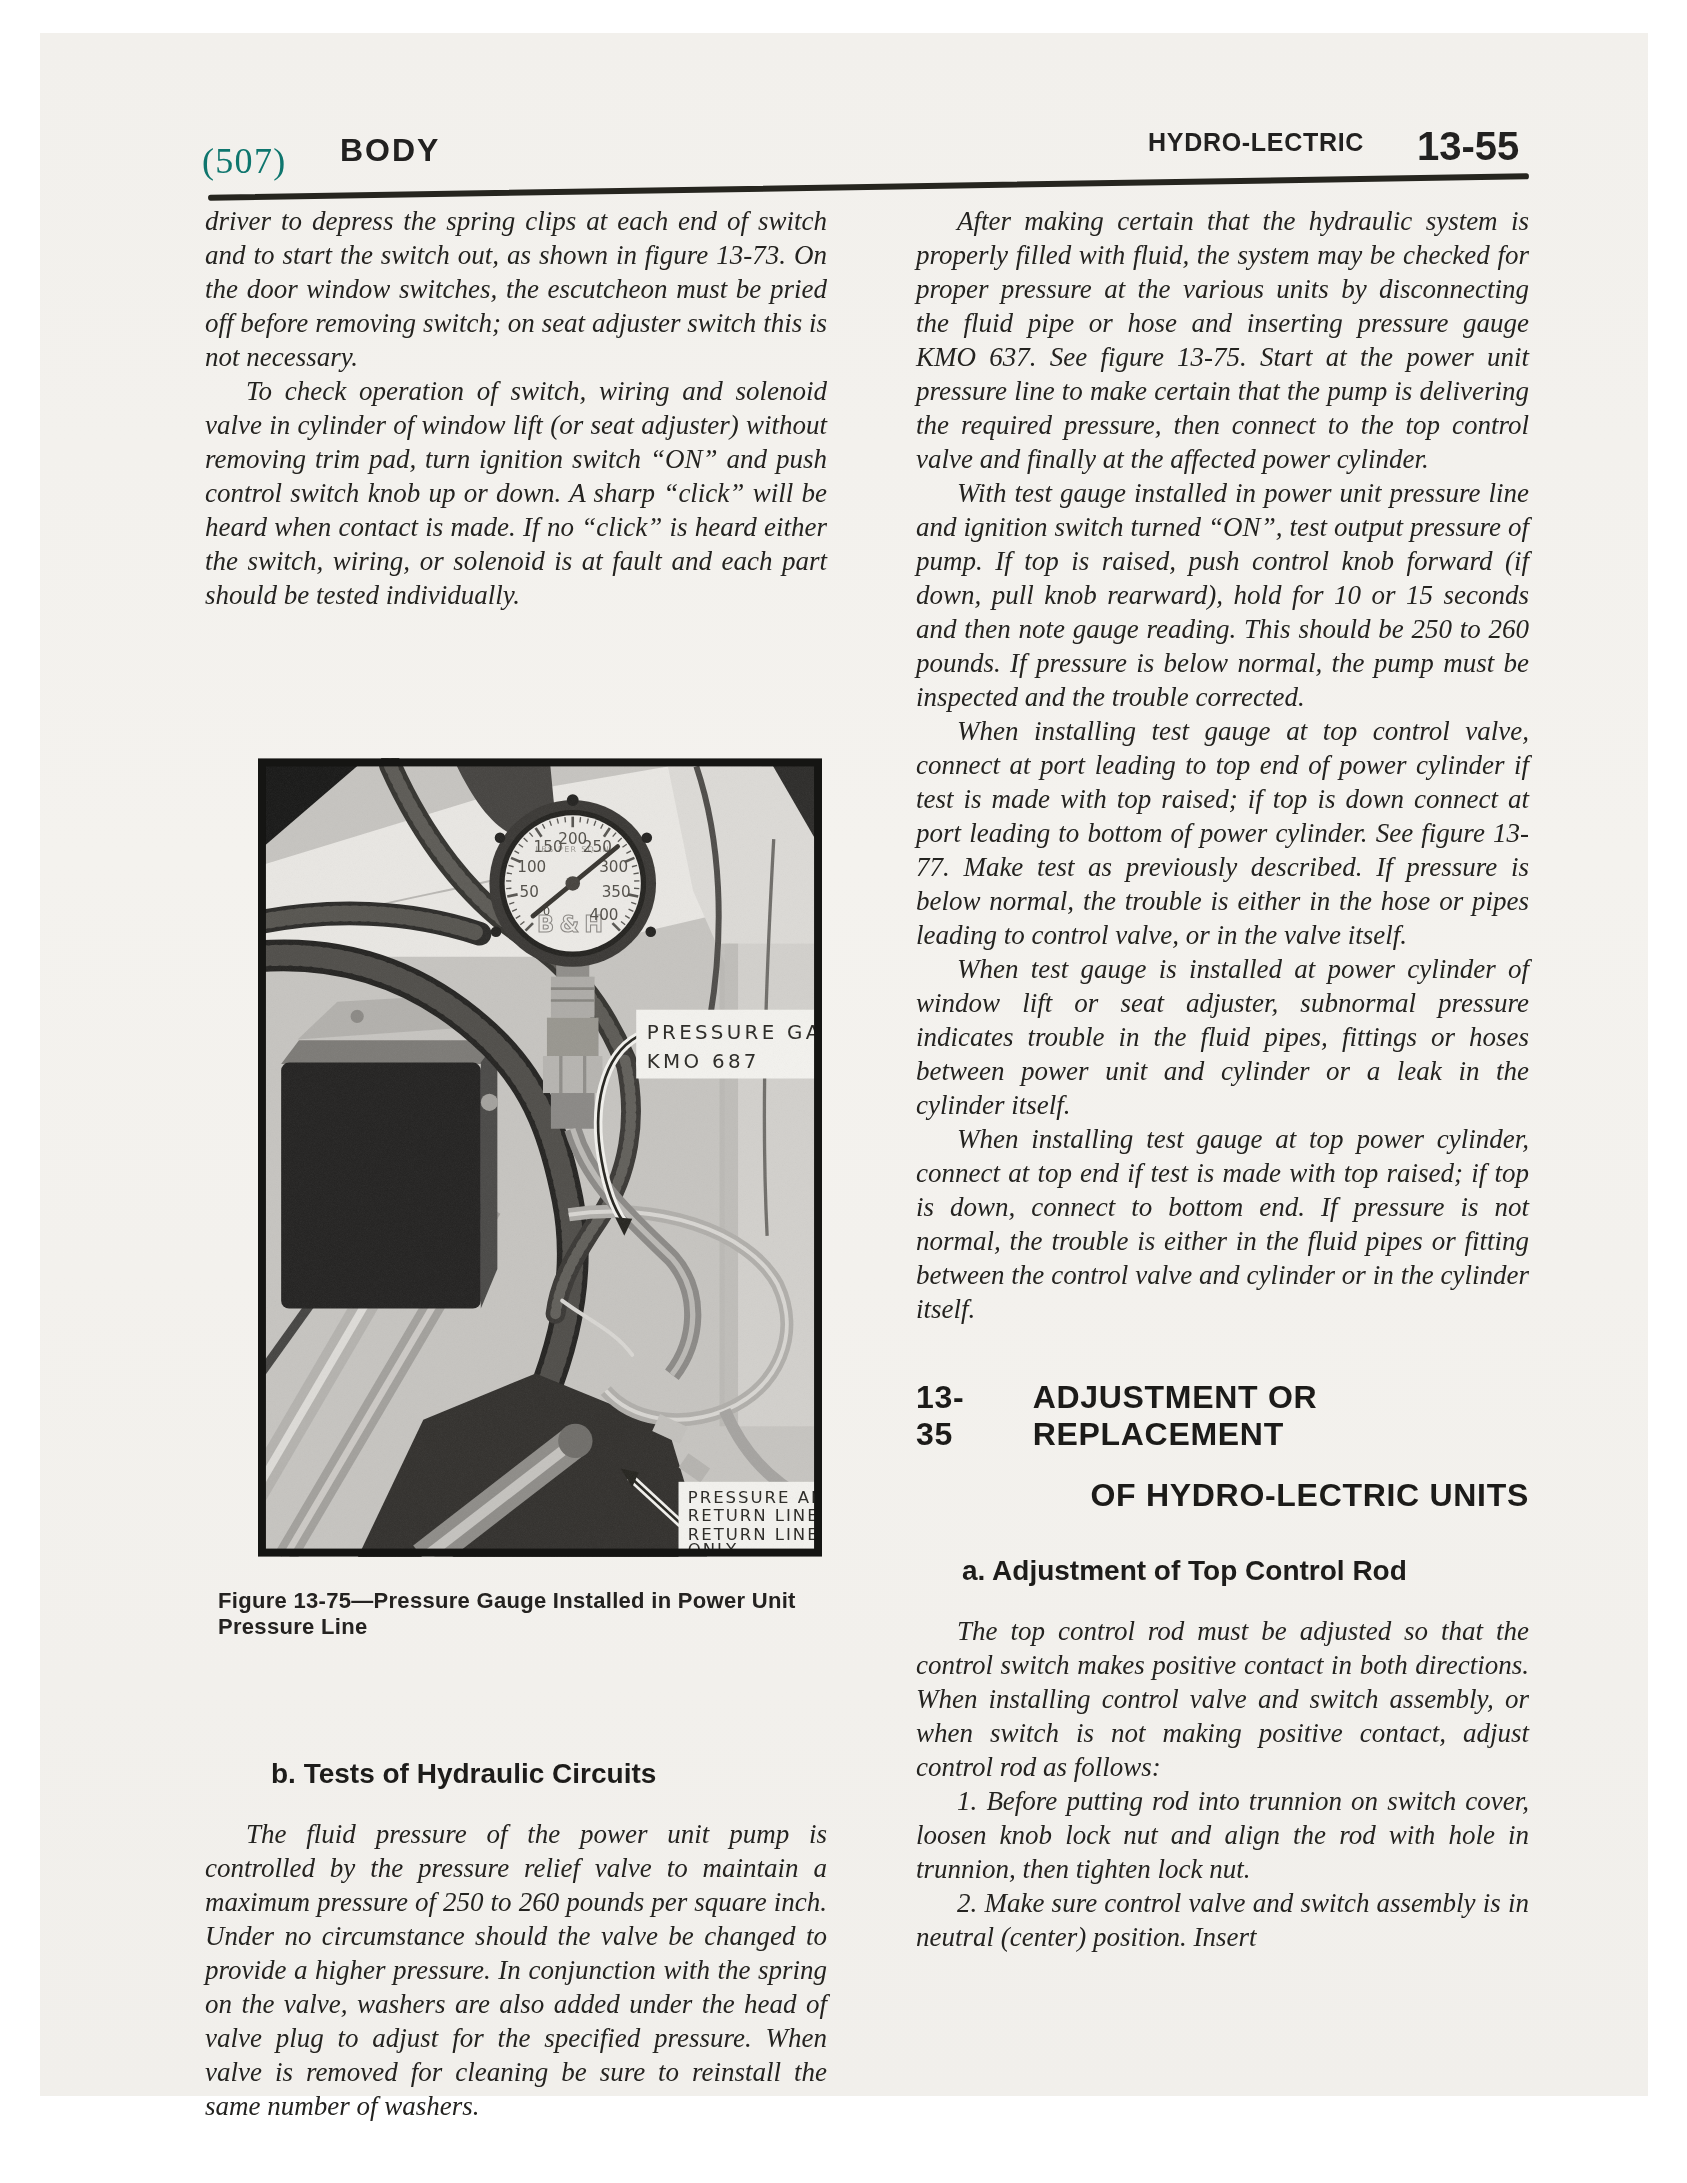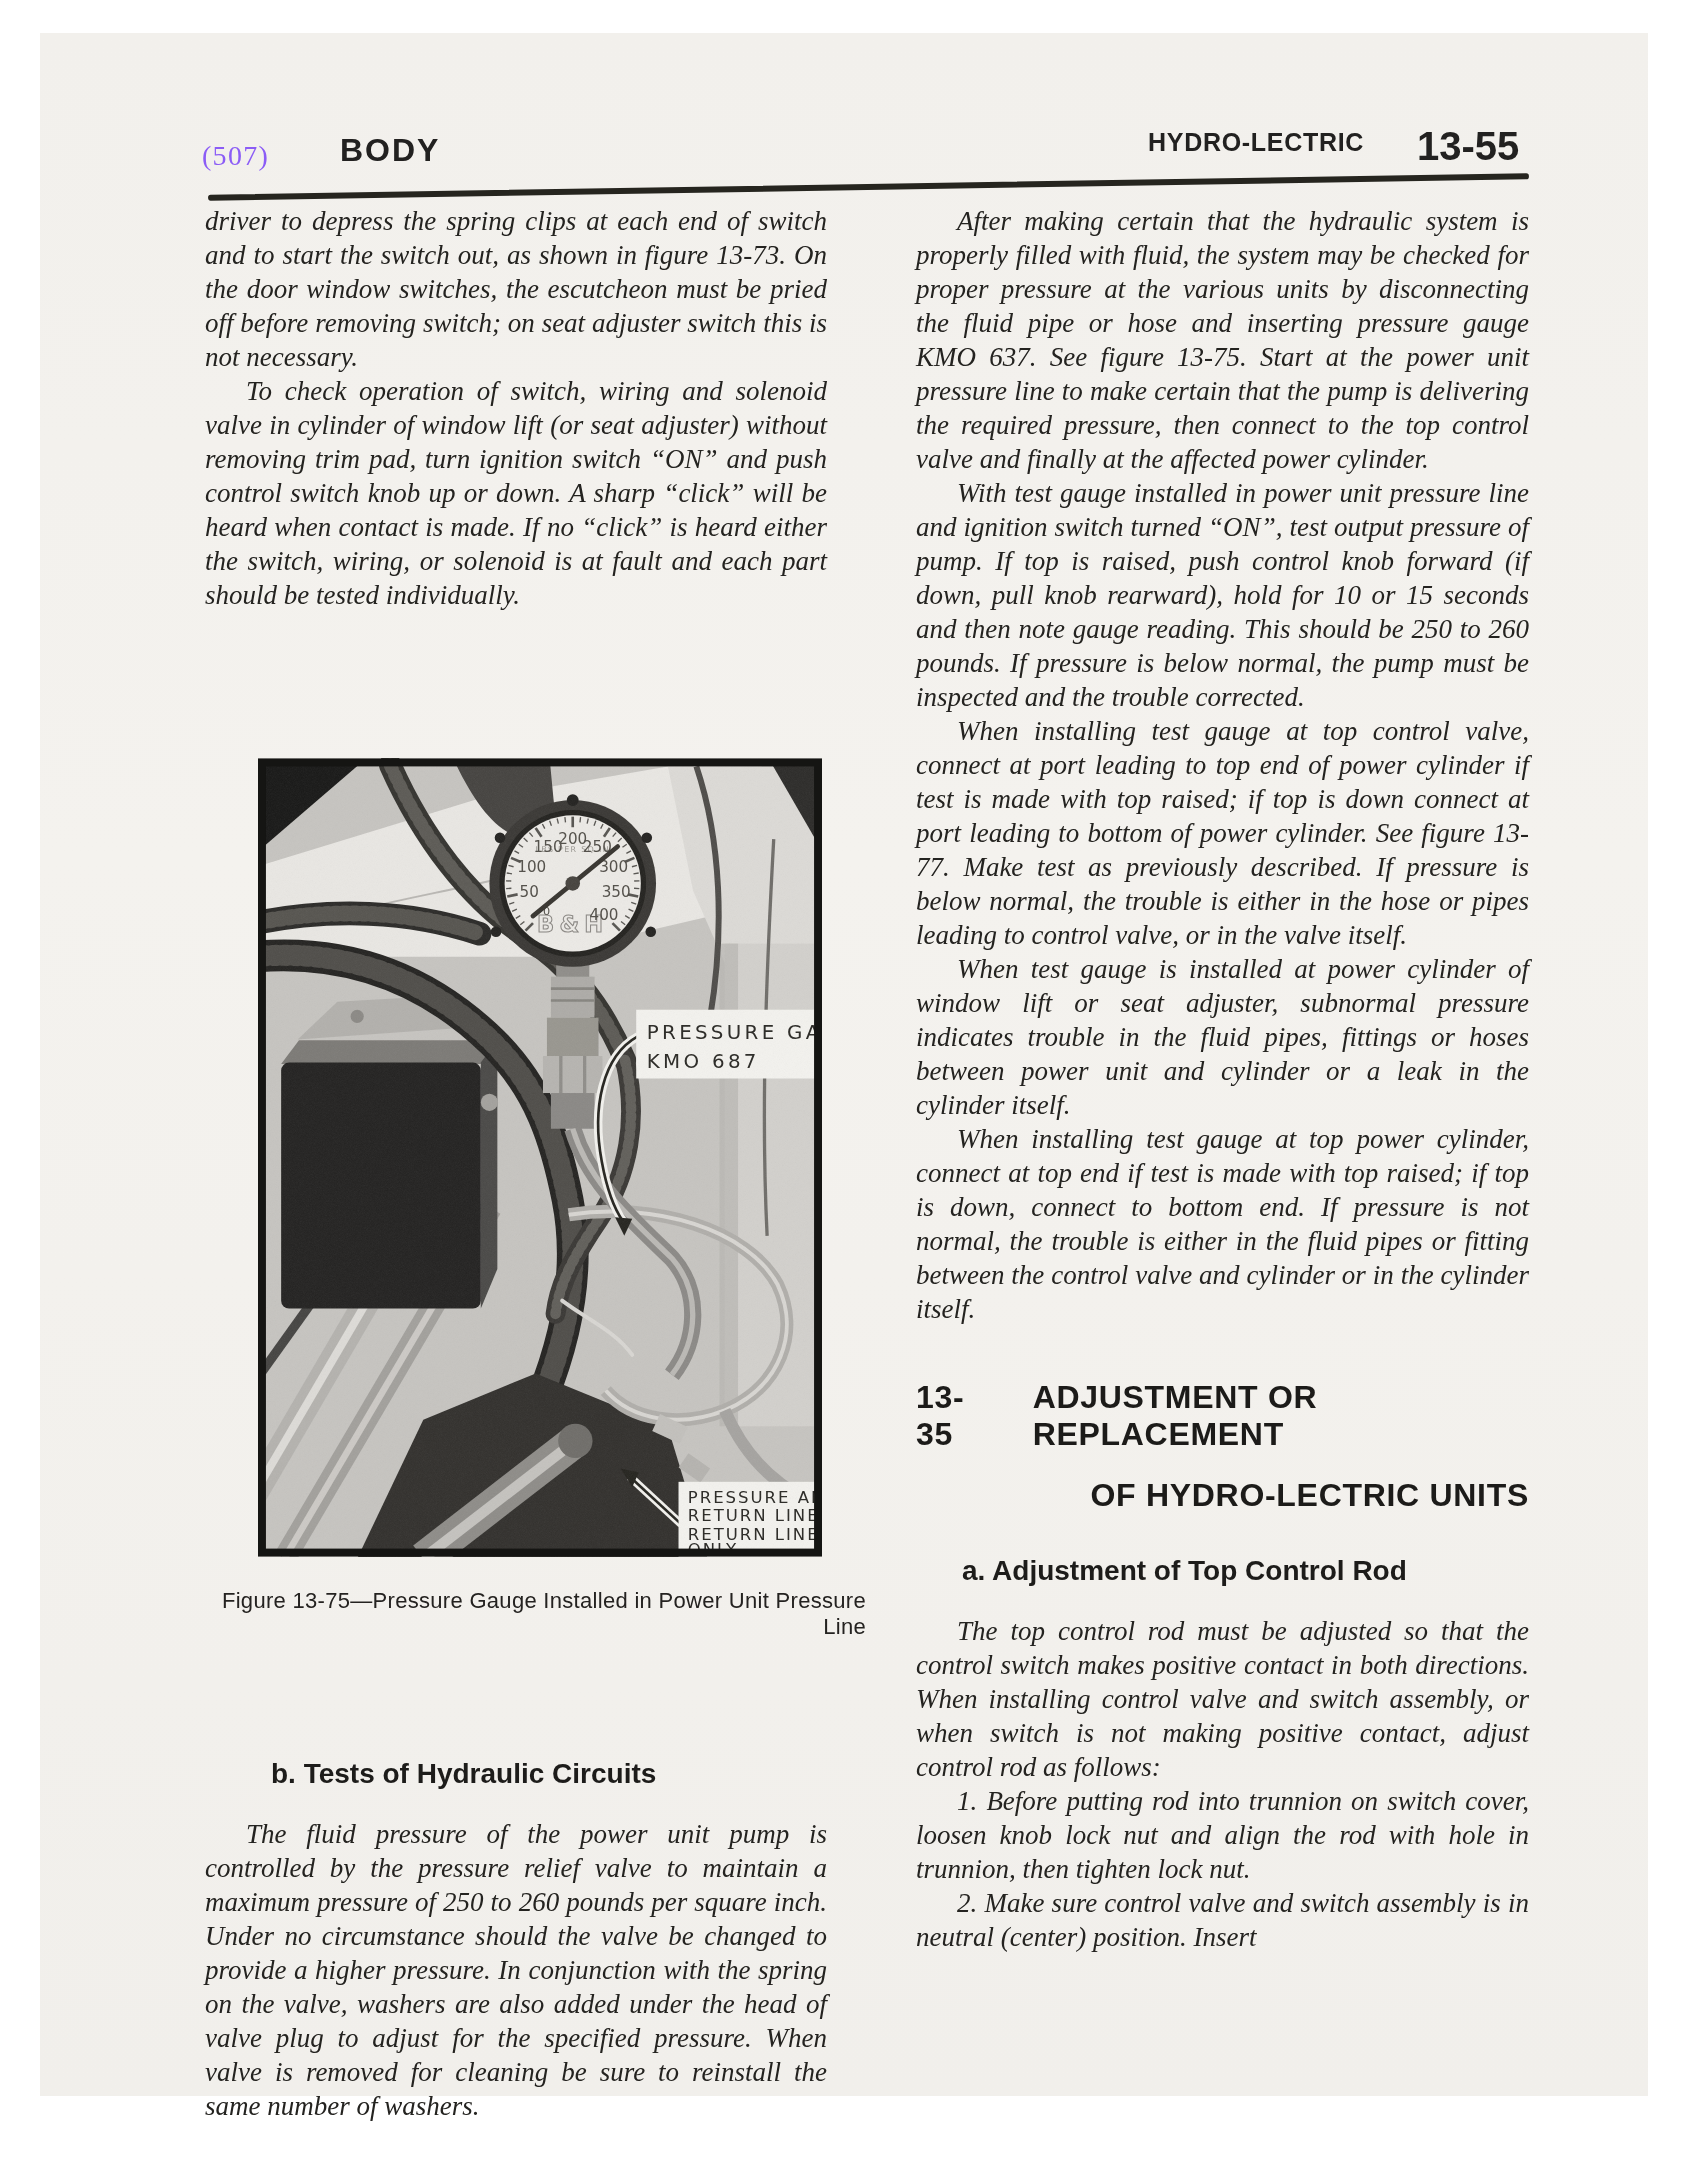--- a/index.html
+++ b/index.html
@@ -2,34 +2,34 @@
 <html style="font-size:10.6px"><head>
 <meta charset="utf-8">
 <style>
   html,body{margin:0;padding:0;}
   body{width:1687px;height:2183px;background:#ffffff;position:relative;
        font-family:"Liberation Serif","DejaVu Serif",serif;color:#242320;}
   .paper{position:absolute;left:40px;top:33px;width:1608px;height:2063px;
          background:linear-gradient(180deg,#f2f0ec 0%,#f4f2ee 40%,#f1efeb 100%);}
   .abs{position:absolute;}
   
-  .pg-ref{font-size:28px;letter-spacing:1.3px;color:#8b5cf6;}
+  .pg-ref{font-size:36px;letter-spacing:1.3px;color:#0f766e;}
   .hdr-big{font-family:"Liberation Sans","DejaVu Sans",sans-serif;font-weight:700;color:#222120;}
   .rule{position:absolute;left:208px;top:184px;width:1321px;height:6px;background:#26251f;
         transform:rotate(-0.93deg);transform-origin:50% 50%;border-radius:2.6px;}
   
   .col{position:absolute;font-size:27px;line-height:34px;text-align:justify;}
   .col p{margin:0;text-indent:41px;font-style:italic;}
   .col p.noindent{text-indent:0;}
   .subhead{font-family:"Liberation Sans","DejaVu Sans",sans-serif;font-weight:700;
            font-size:28px;line-height:32px;text-align:left;text-indent:0;color:#1d1c1a;margin-top:40px;}
   .bighead{font-family:"Liberation Sans","DejaVu Sans",sans-serif;font-weight:700;
            font-size:32px;line-height:37px;text-align:left;text-indent:0;color:#1c1b19;letter-spacing:0.7px;}
-  .caption{position:absolute;left:218px;top:1588px;width:648px;text-align:right;
-           font-family:"Liberation Sans","DejaVu Sans",sans-serif;font-weight:400;
+  .caption{position:absolute;left:218px;top:1588px;width:648px;text-align:left;
+           font-family:"Liberation Sans","DejaVu Sans",sans-serif;font-weight:700;
            font-size:22px;color:#242220;letter-spacing:0.3px;}
   .fig{position:absolute;left:258px;top:758px;width:564px;height:892px;}
   svg text{font-family:"DejaVu Sans","Liberation Sans",sans-serif;}
 </style>
 </head>
 <body>
 
 <div class="paper"></div>
 
 <div class="abs pg-ref" style="left:202px;top:140px;">(507)</div>

